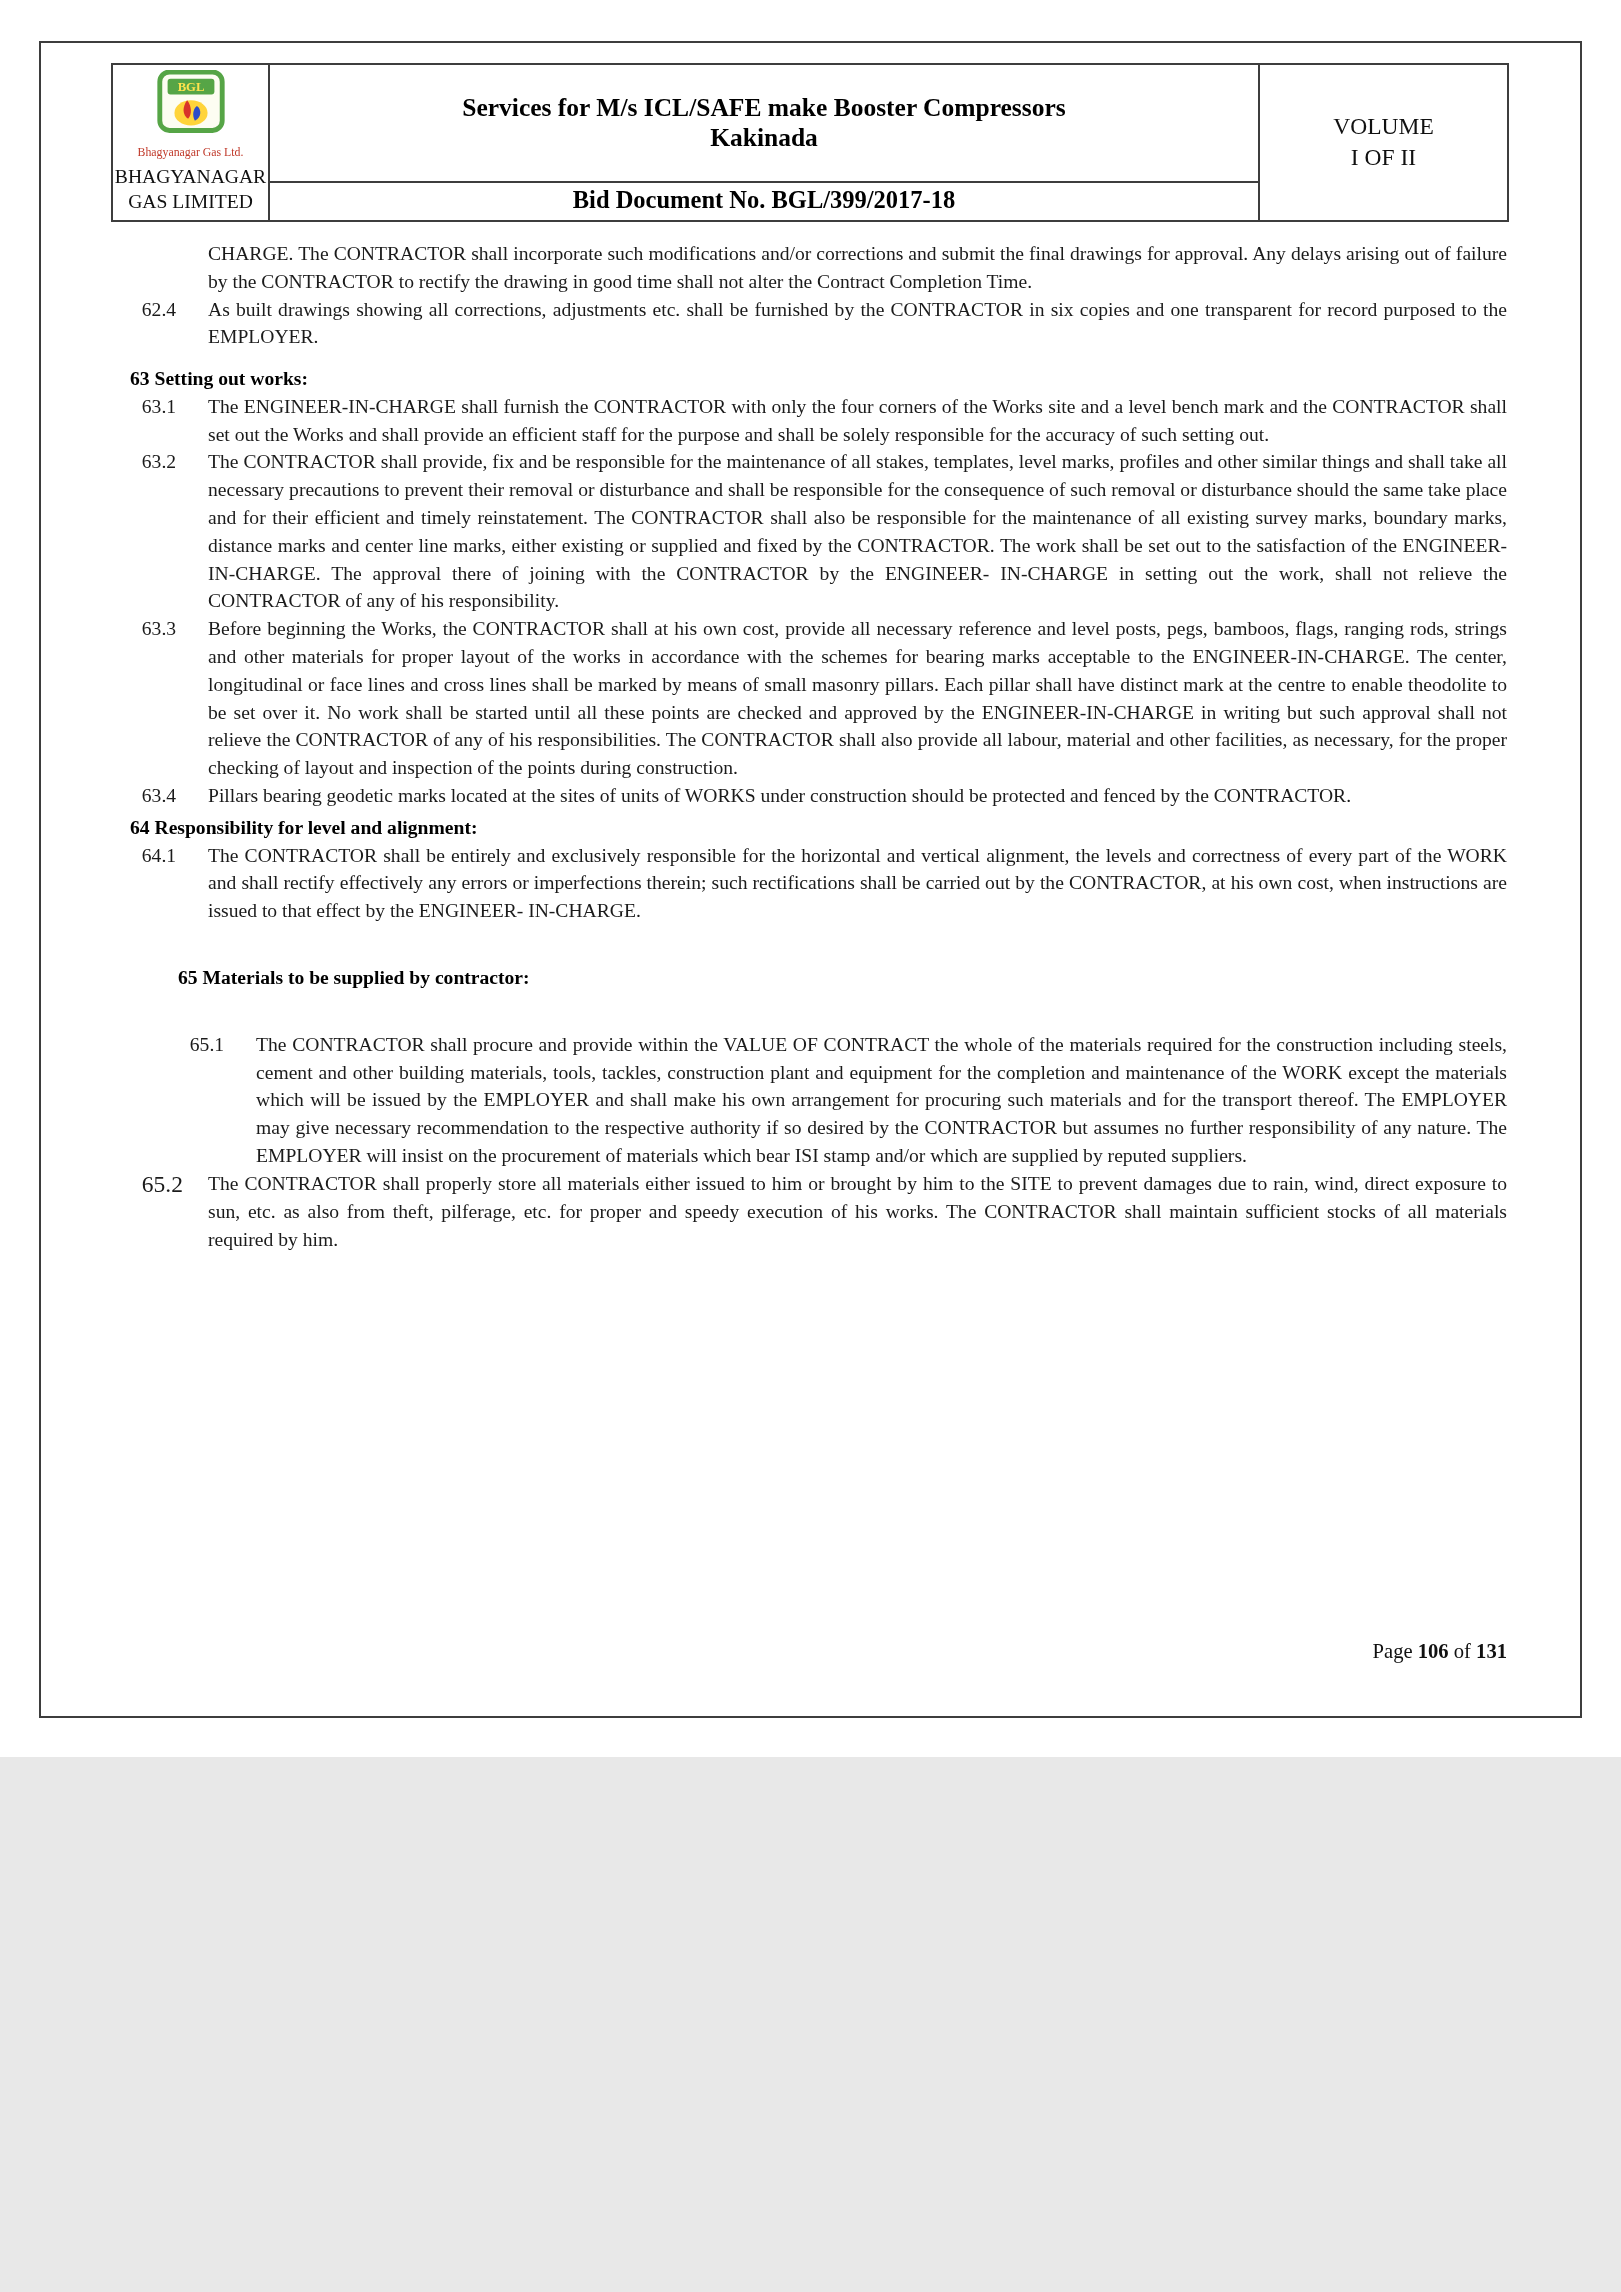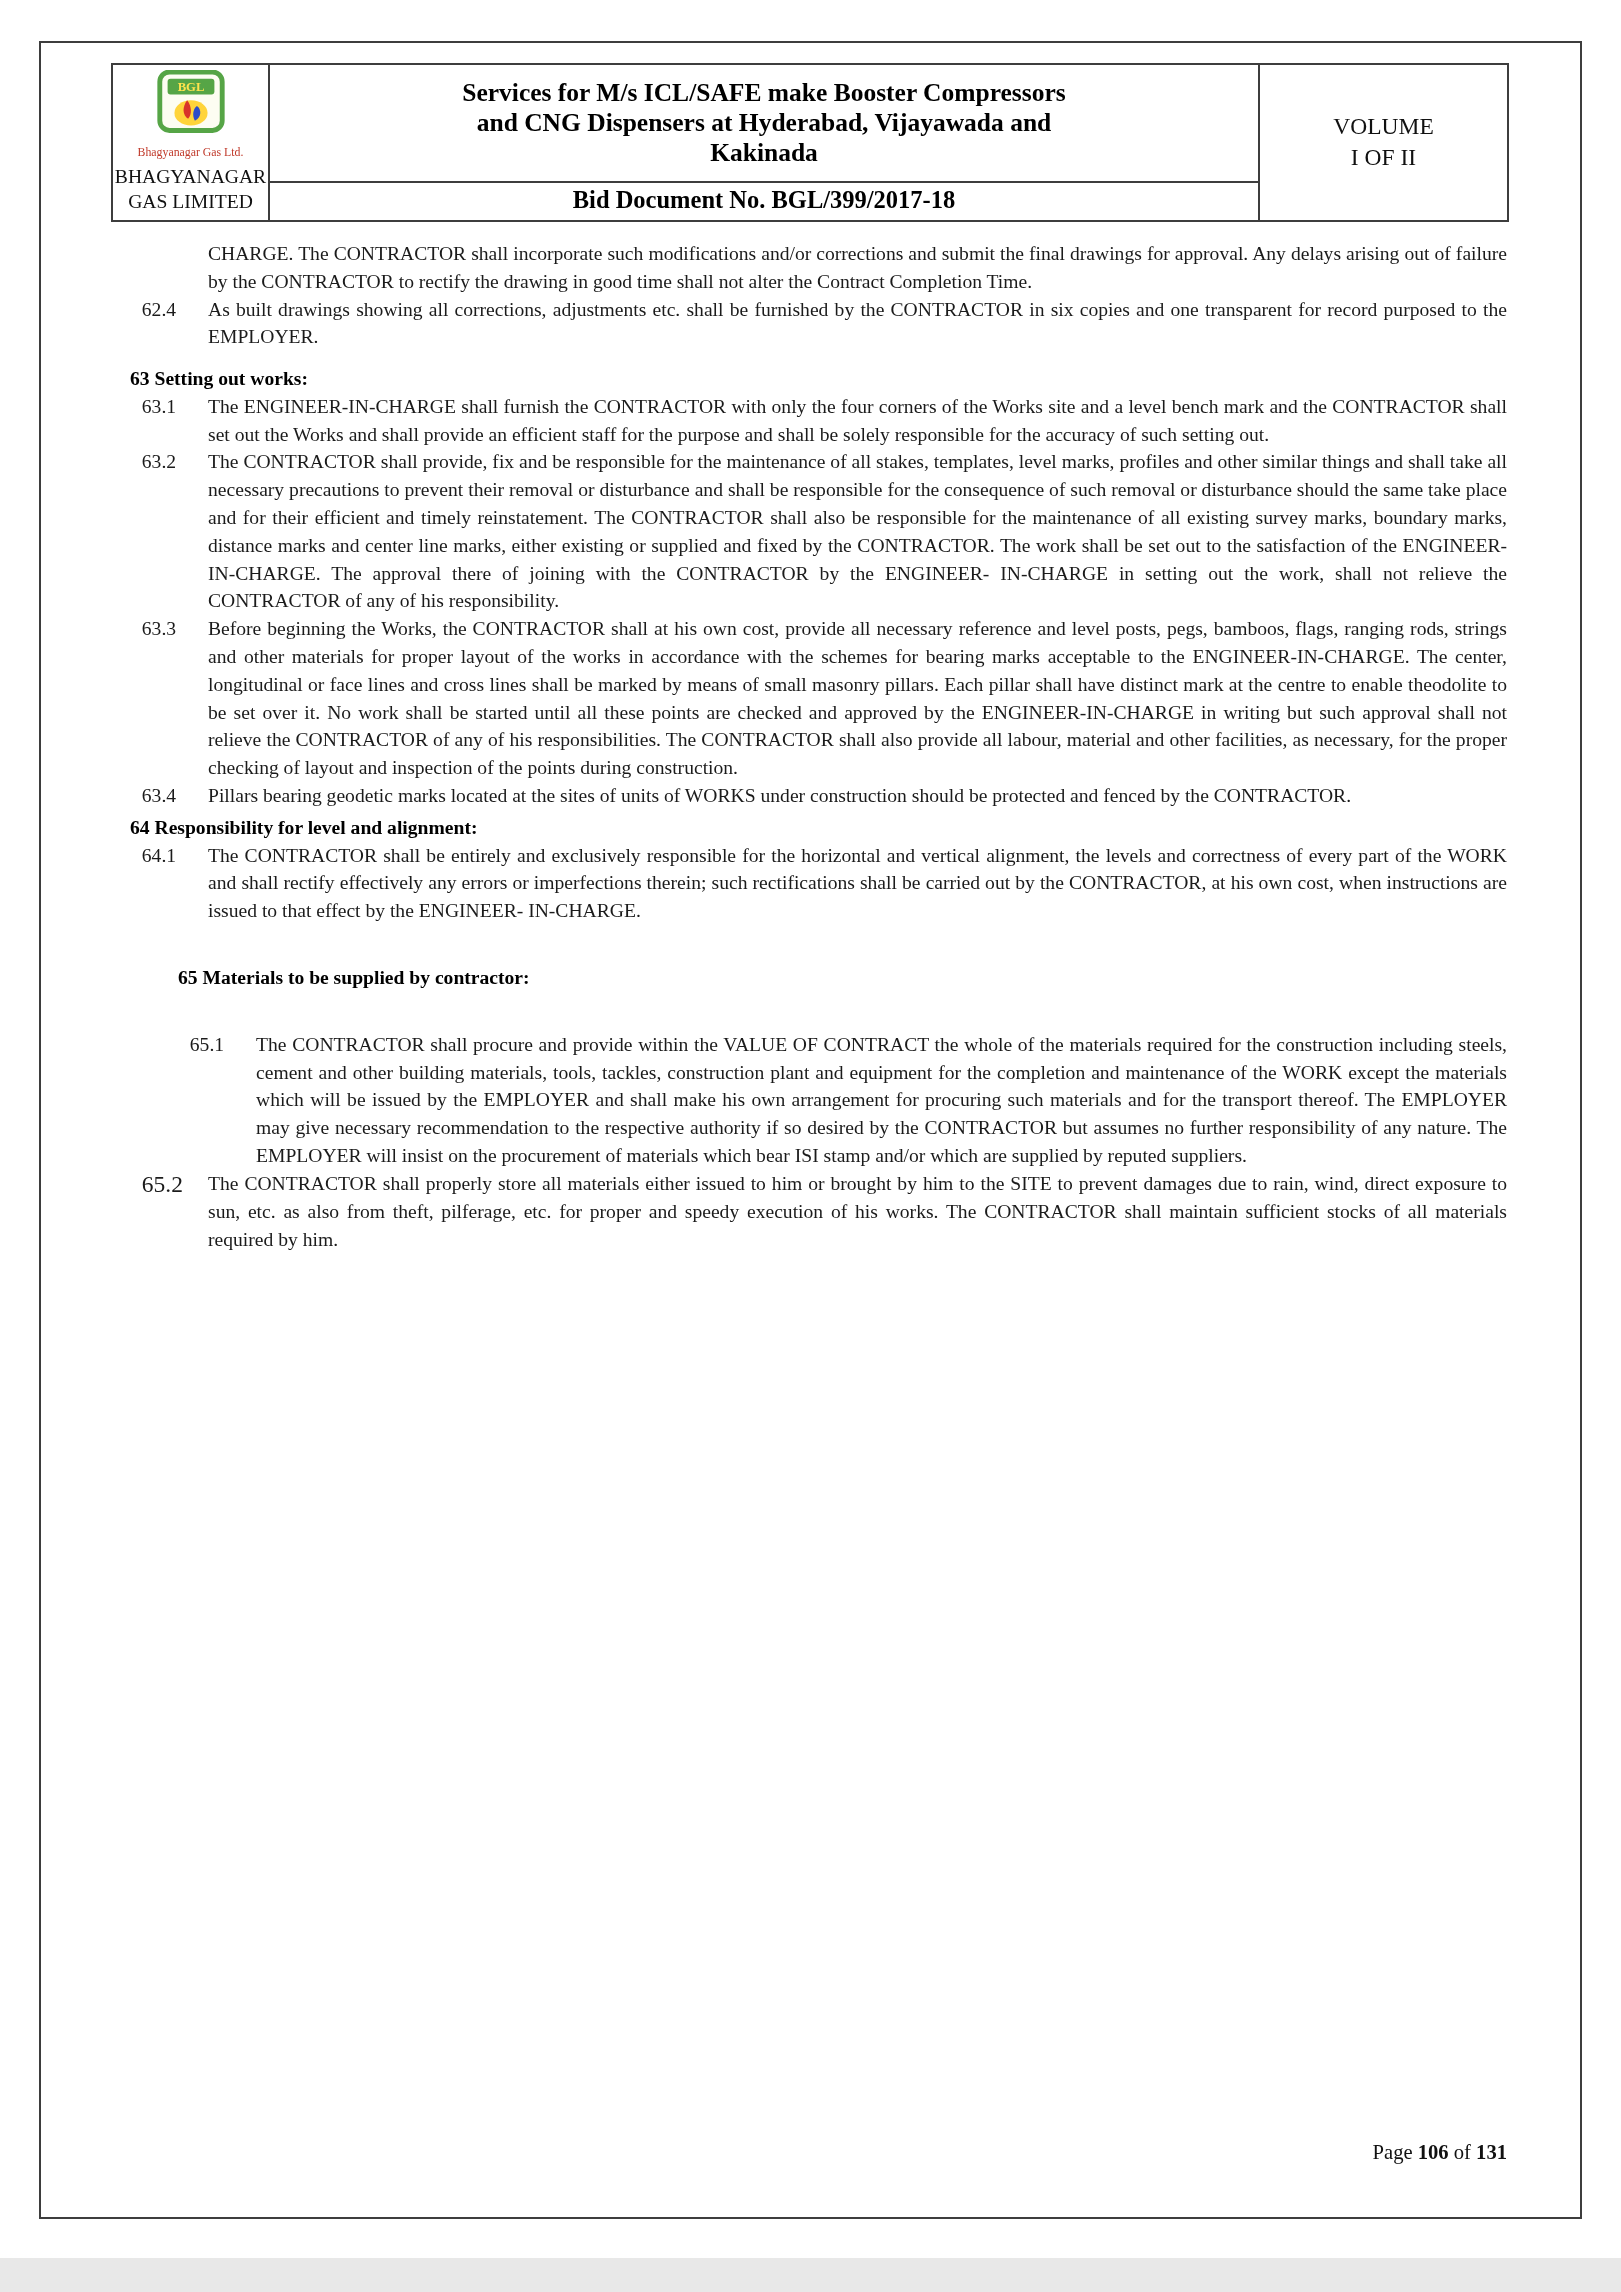--- a/index.html
+++ b/index.html
@@ -1,20 +1,20 @@
 <!DOCTYPE html>
 <html><head>
 <meta charset="utf-8">
 <style>
   * { margin: 0; padding: 0; box-sizing: border-box; }
   html, body { background: #e8e8e8; }
   .page {
     position: relative;
     width: 1621px;
-    height: 2258px;
+    height: 1757px;
     background: #ffffff;
     font-family: "Liberation Serif", serif;
     color: #1b1b1b;
     margin: 0 auto;
     overflow: hidden;
   }
   .frame {
     position: absolute;
     left: 39px; top: 41px; right: 39px; bottom: 39px;
     border: 2px solid #3d3d3d;
@@ -106,21 +106,20 @@
         <div class="logo-caption">Bhagyanagar Gas Ltd.</div>
         <div class="org-name">
           <span class="org-line">BHAGYANAGAR</span>
           <span class="org-line">GAS LIMITED</span>
         </div>
       </div>
 
       <div class="cell title-cell">
         <div class="title-block">
           <span class="title-line">Services for M/s ICL/SAFE make Booster Compressors</span>
-          <span class="title-line">and CNG Dispensers at Hyderabad, Vijayawada and</span>
           <span class="title-line">Kakinada</span>
         </div>
         <div class="bid-row">Bid Document No. BGL/399/2017-18</div>
       </div>
 
       <div class="cell volume-cell">
         <span class="volume-line">VOLUME</span>
         <span class="volume-line">I OF II</span>
       </div>
 

